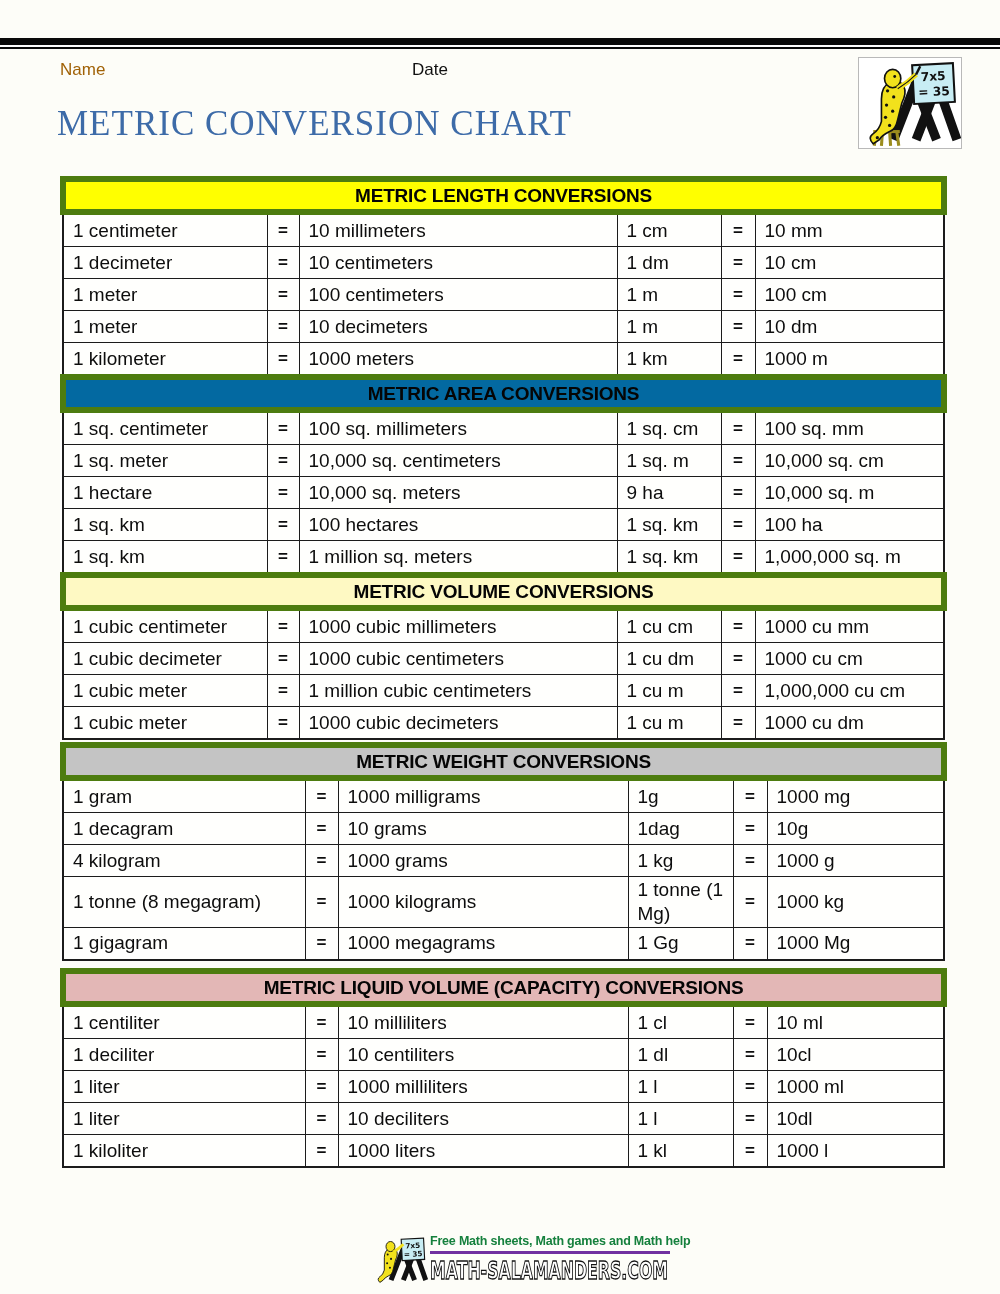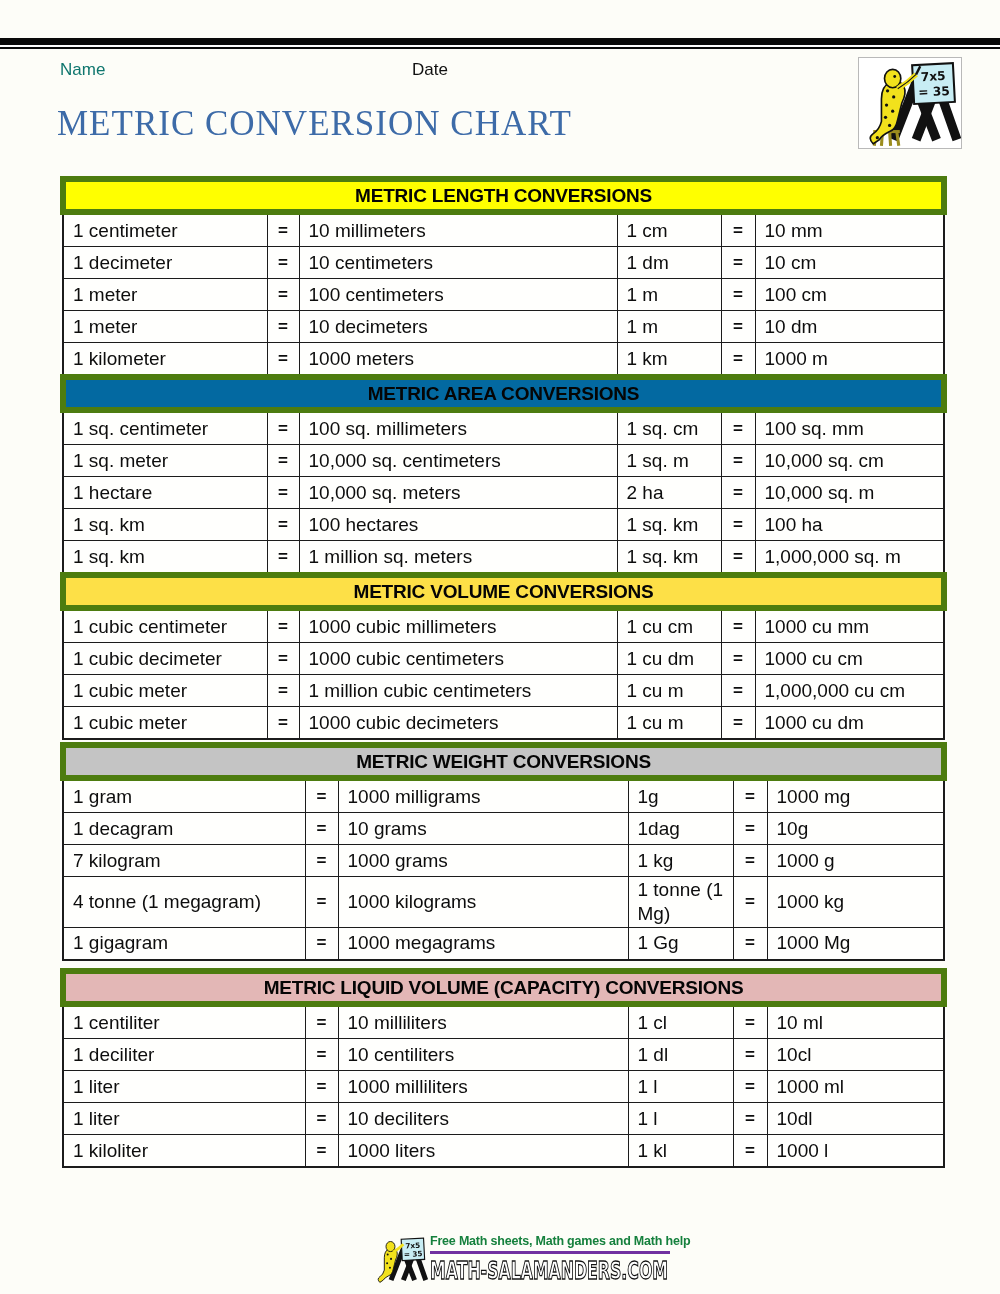--- a/index.html
+++ b/index.html
@@ -9,21 +9,21 @@
     font-family:"Liberation Sans", sans-serif;
     position:relative;
     overflow:hidden;
   }
   
   .top-rule{position:absolute;left:0;top:38px;width:1000px;}
   .top-rule .thick{height:7px;background:#0a0a0a;}
   .top-rule .gap{height:2px;background:#ffffff;}
   .top-rule .thin{height:2px;background:#0a0a0a;}
 
-  .name-label{position:absolute;left:60px;top:60px;font-size:17px;color:#0f766e;}
+  .name-label{position:absolute;left:60px;top:60px;font-size:17px;color:#a16207;}
   .date-label{position:absolute;left:412px;top:60px;font-size:17px;color:#111;text-align:center;}
 
   .logo-box{
     position:absolute;left:858px;top:57px;width:104px;height:92px;
     background:#ffffff;border:1px solid #b9b9b9;box-sizing:border-box;
   }
   .logo-box svg{width:100%;height:100%;display:block;}
 
   .page-title{
     position:absolute;left:57px;top:104px;
@@ -217,21 +217,21 @@
           <td class="eq">=</td>
           <td>10,000 sq. centimeters</td>
           <td>1 sq. m</td>
           <td class="eq">=</td>
           <td>10,000 sq. cm</td>
         </tr>
         <tr>
           <td>1 hectare</td>
           <td class="eq">=</td>
           <td>10,000 sq. meters</td>
-          <td>2 ha</td>
+          <td>9 ha</td>
           <td class="eq">=</td>
           <td>10,000 sq. m</td>
         </tr>
         <tr>
           <td>1 sq. km</td>
           <td class="eq">=</td>
           <td>100 hectares</td>
           <td>1 sq. km</td>
           <td class="eq">=</td>
           <td>100 ha</td>
@@ -250,21 +250,21 @@
     <colgroup>
         <col>
         <col>
         <col>
         <col>
         <col>
         <col>
       </colgroup>
     <thead>
         <tr>
-          <th colspan="6" style="background: #fde047;">METRIC VOLUME CONVERSIONS</th>
+          <th colspan="6" style="background: #fef9c3;">METRIC VOLUME CONVERSIONS</th>
         </tr>
       </thead>
     <tbody>
         <tr>
           <td>1 cubic centimeter</td>
           <td class="eq">=</td>
           <td>1000 cubic millimeters</td>
           <td>1 cu cm</td>
           <td class="eq">=</td>
           <td>1000 cu mm</td>
@@ -320,29 +320,29 @@
         </tr>
         <tr>
           <td>1 decagram</td>
           <td class="eq">=</td>
           <td>10 grams</td>
           <td>1dag</td>
           <td class="eq">=</td>
           <td>10g</td>
         </tr>
         <tr>
-          <td>7 kilogram</td>
+          <td>4 kilogram</td>
           <td class="eq">=</td>
           <td>1000 grams</td>
           <td>1 kg</td>
           <td class="eq">=</td>
           <td>1000 g</td>
         </tr>
         <tr>
-          <td>4 tonne (1 megagram)</td>
+          <td>1 tonne (8 megagram)</td>
           <td class="eq">=</td>
           <td>1000 kilograms</td>
           <td>1 tonne (1 Mg)</td>
           <td class="eq">=</td>
           <td>1000 kg</td>
         </tr>
         <tr>
           <td>1 gigagram</td>
           <td class="eq">=</td>
           <td>1000 megagrams</td>

